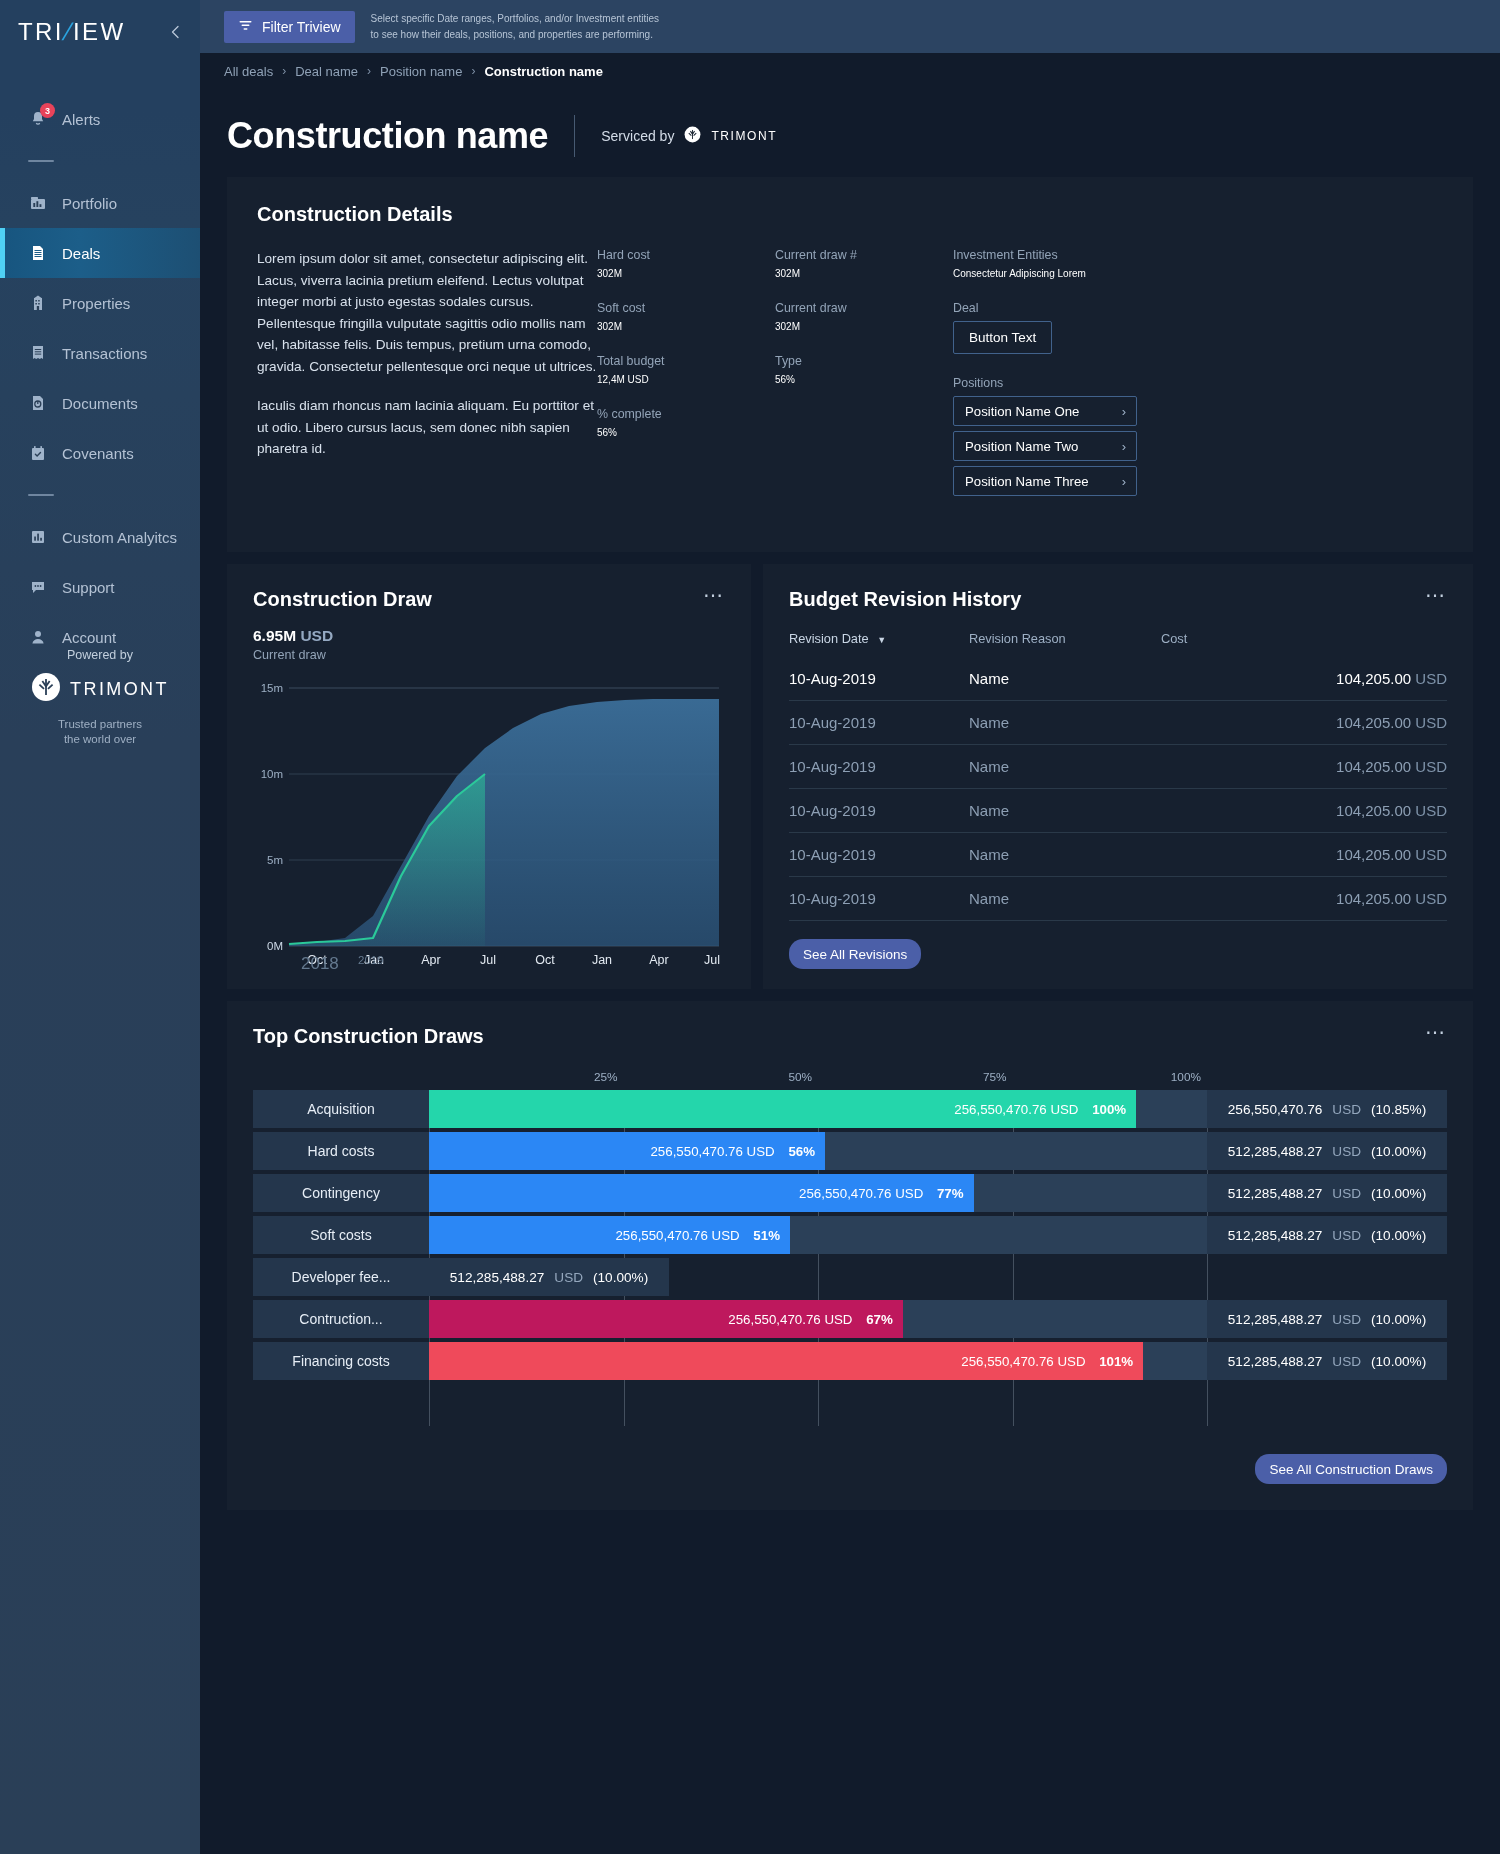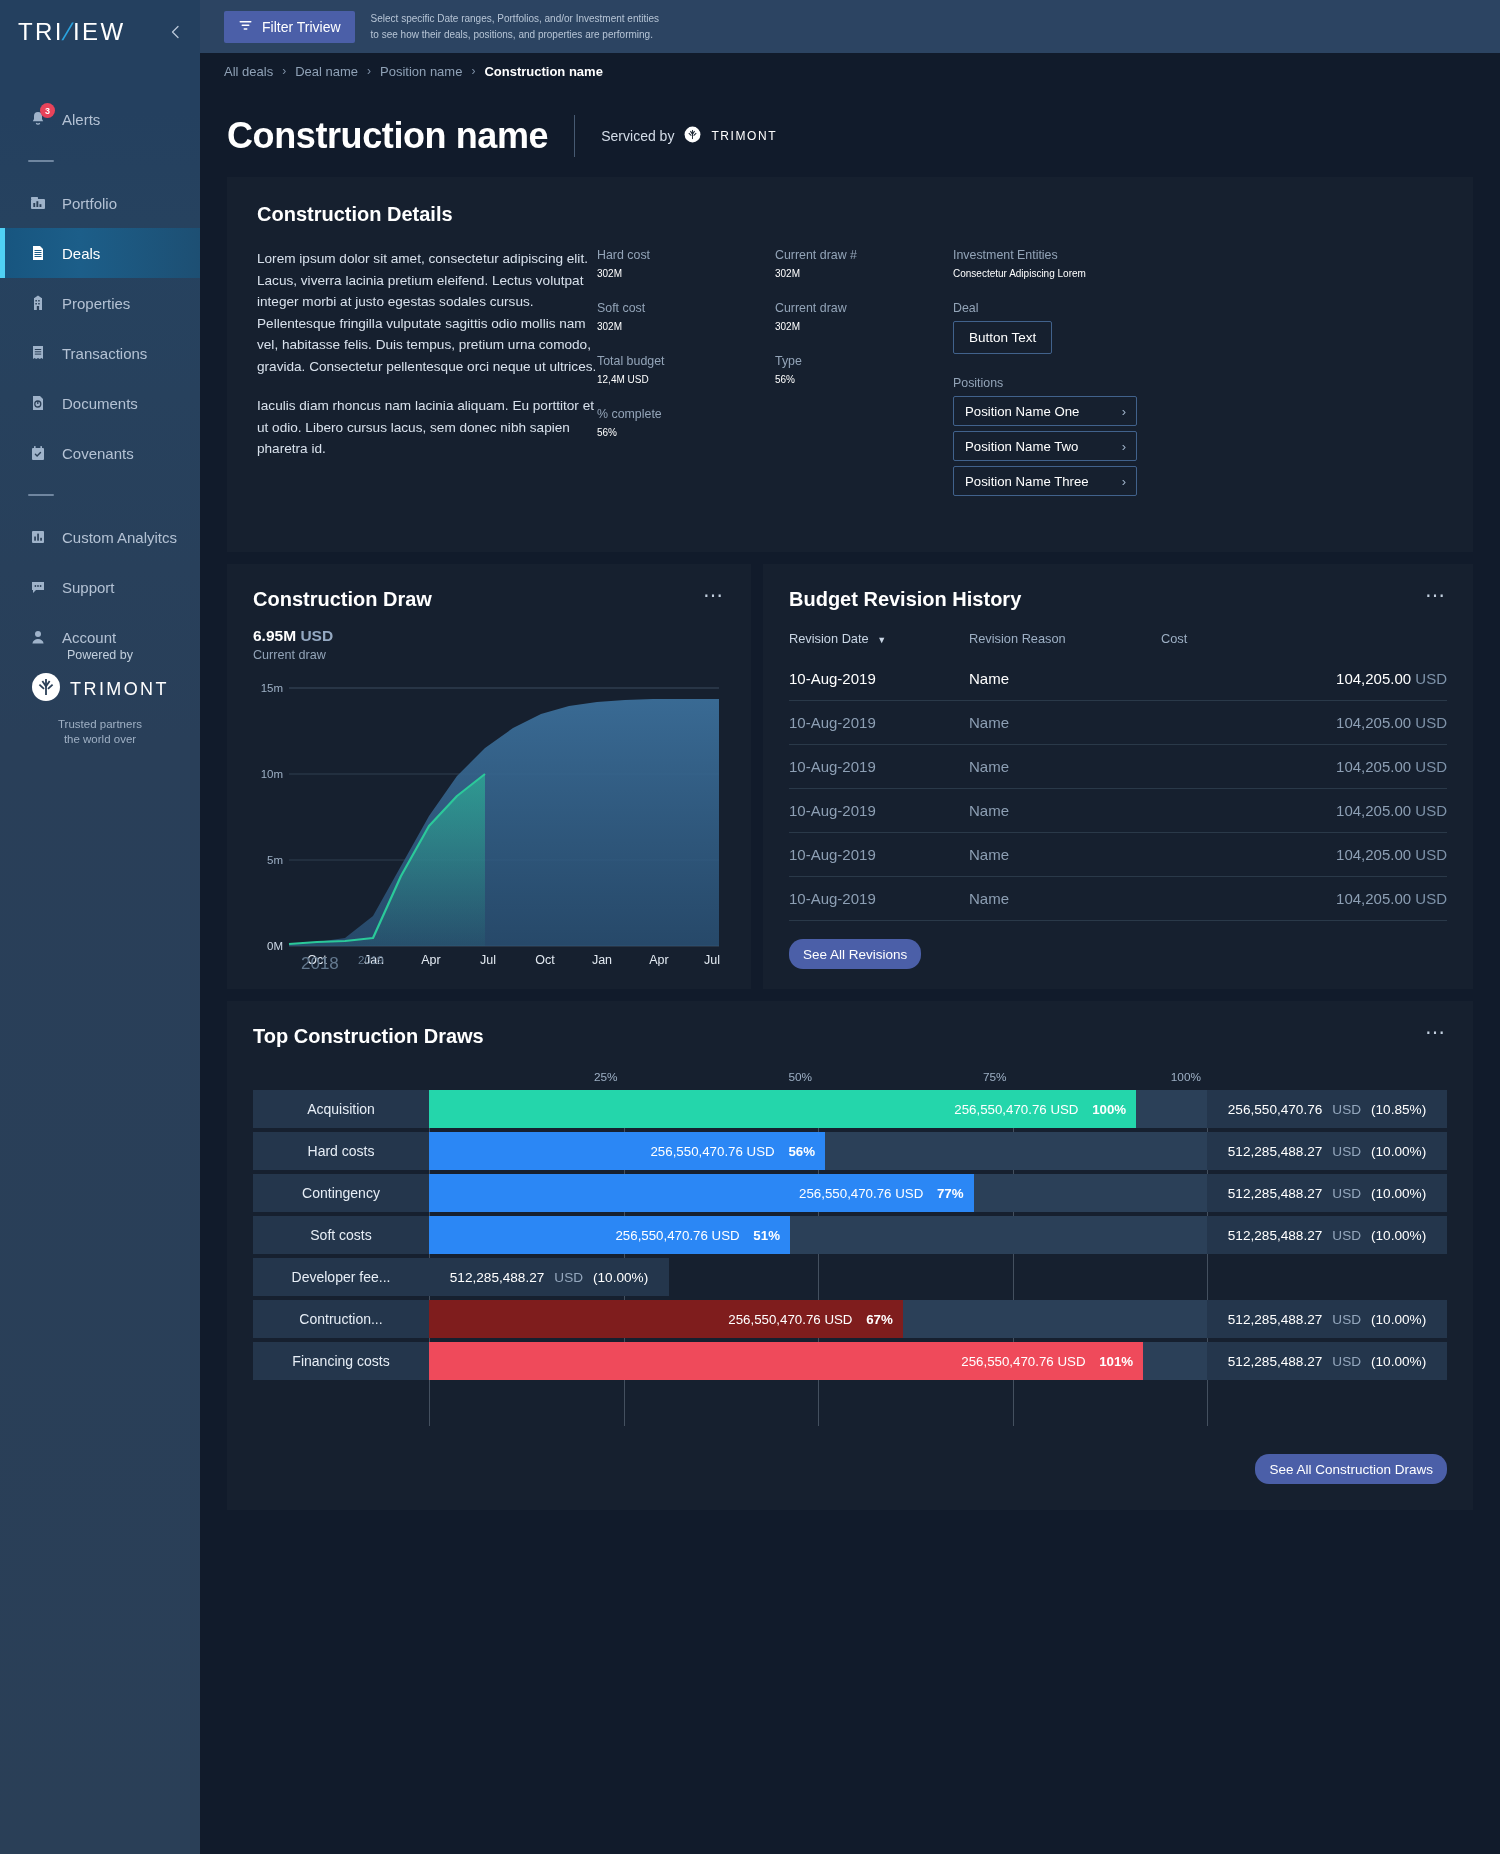--- a/index.html
+++ b/index.html
@@ -681,21 +681,21 @@
             <div class="bar-right">
               <span>512,285,488.27</span>
               <span class="u">USD</span>
               <span class="pct">(10.00%)</span>
             </div>
           </div>
 
           <div class="bar-row">
             <div class="bar-label">Contruction...</div>
             <div class="bar-track">
-              <div class="bar-fill" style="width:60.9%;background:#7f1d1d;">
+              <div class="bar-fill" style="width:60.9%;background:#be185d;">
                 <span><span>256,550,470.76 USD</span> <b>67%</b></span>
               </div>
             </div>
             <div class="bar-right">
               <span>512,285,488.27</span>
               <span class="u">USD</span>
               <span class="pct">(10.00%)</span>
             </div>
           </div>
 

